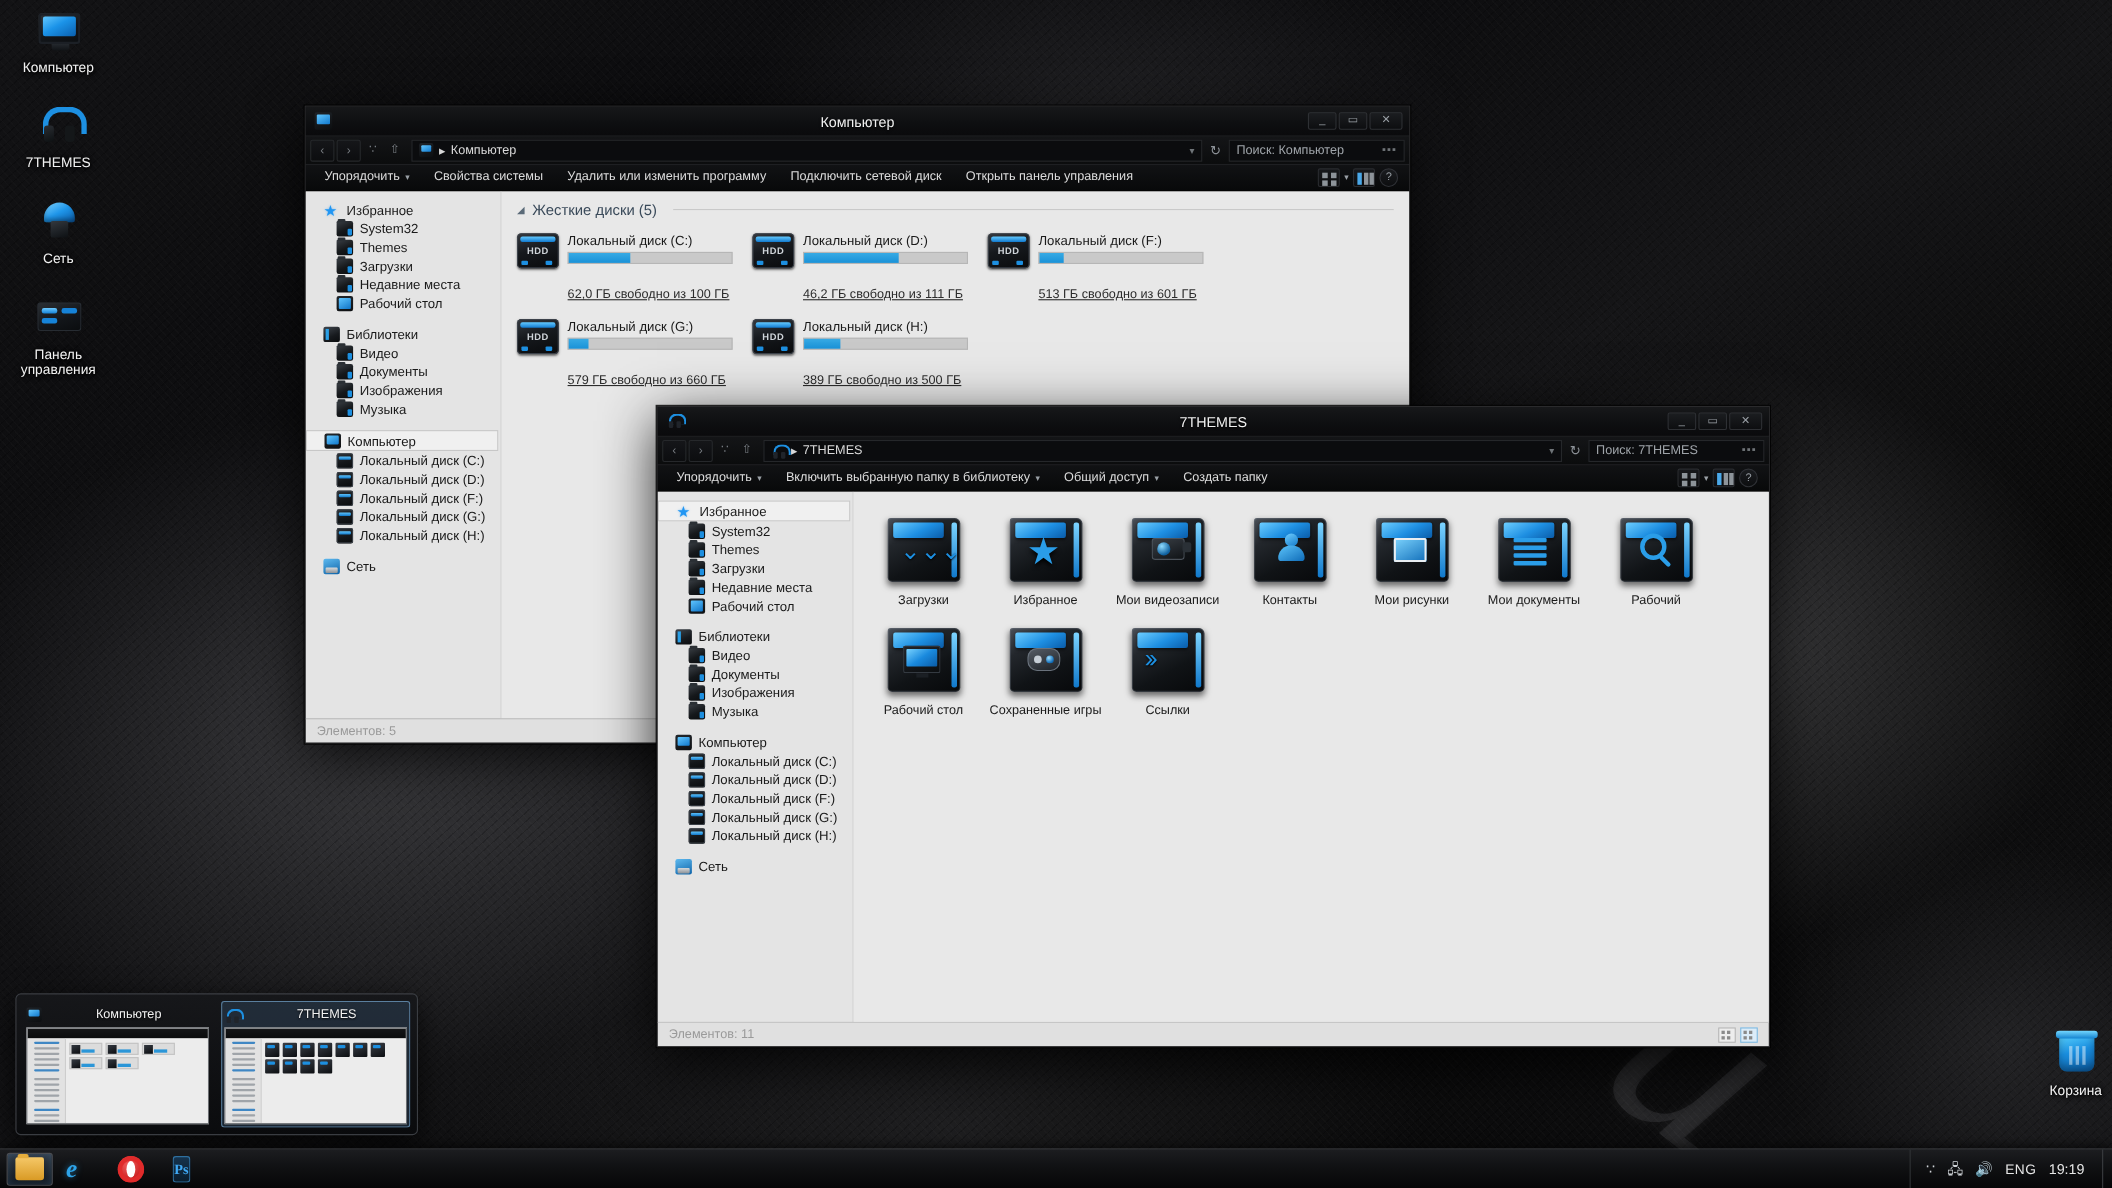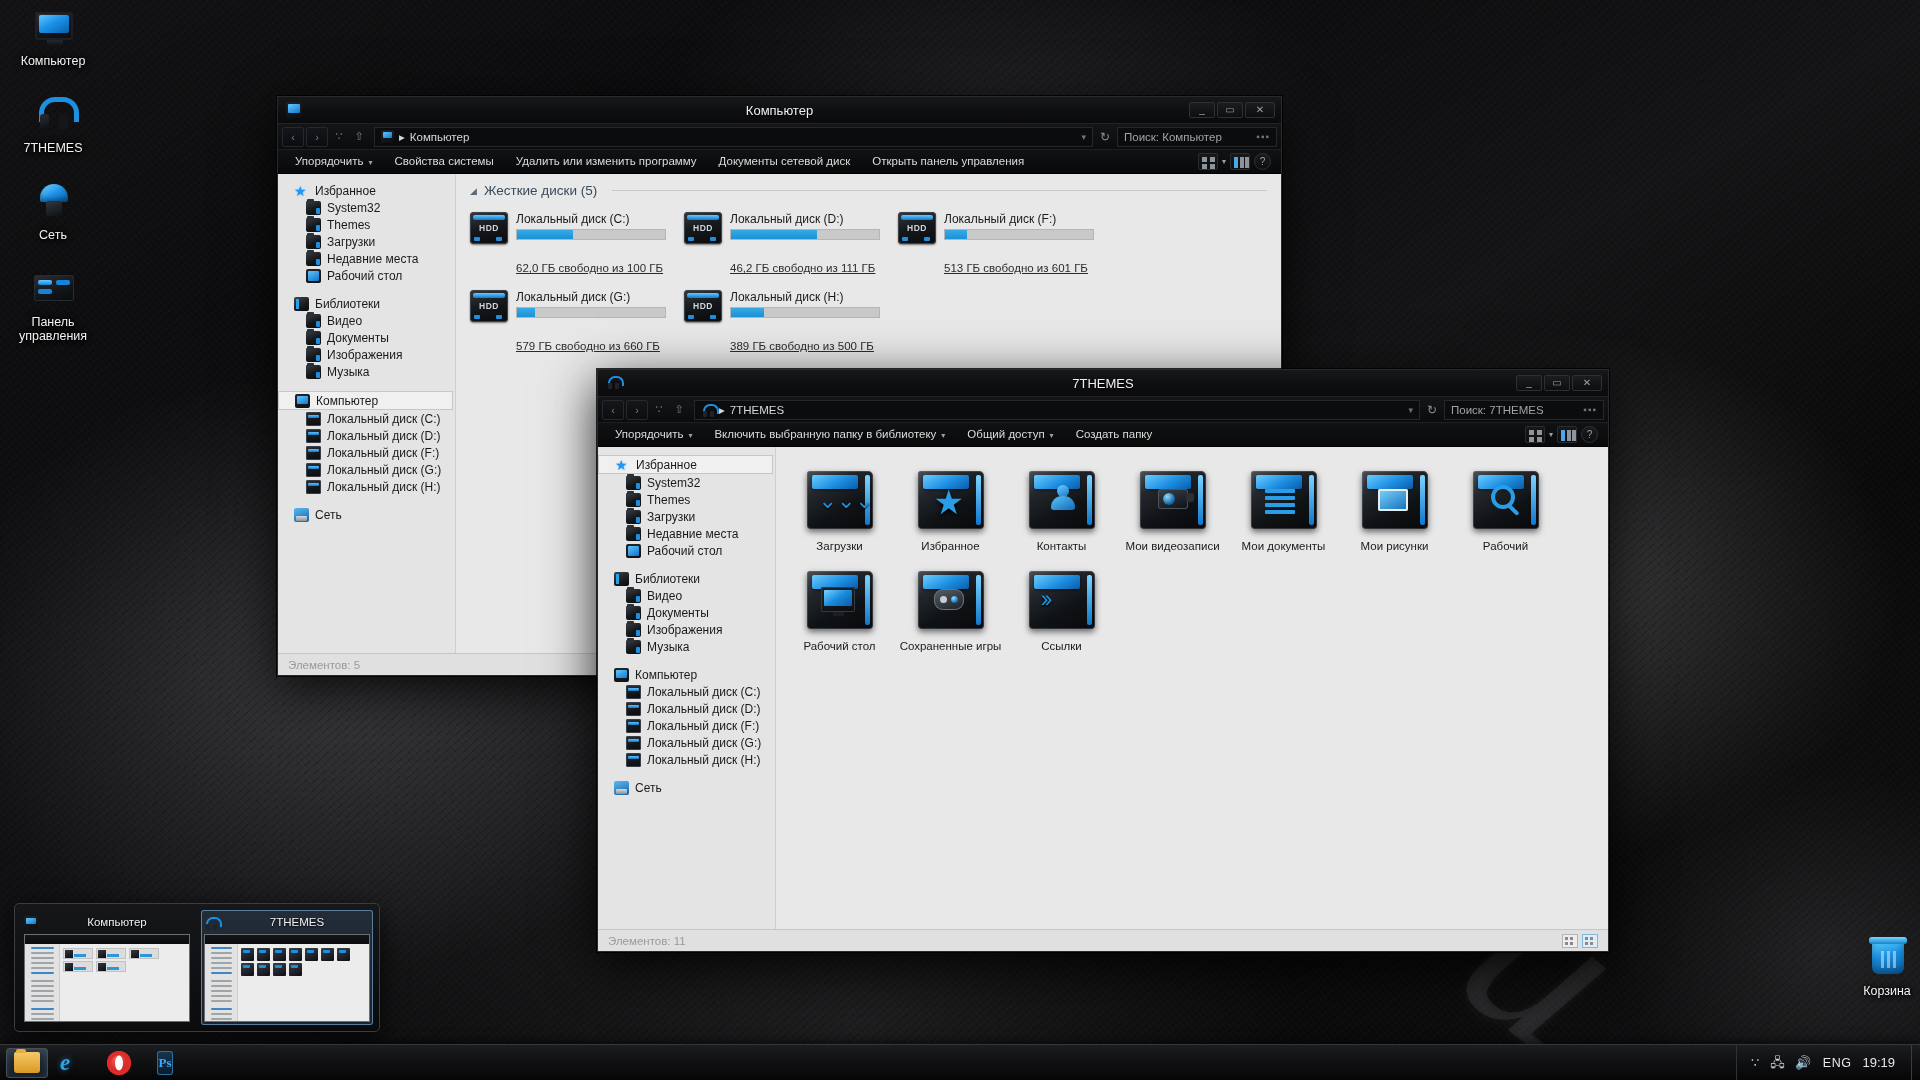--- a/index.html
+++ b/index.html
@@ -493,21 +493,21 @@
       <span class="dots">▪▪▪</span>
     </div>
   </div>
 
   <div class="toolbar">
     <div class="tb-item">
       <span>Упорядочить</span><span class="ch">▾</span>
     </div>
     <div class="tb-item">Свойства системы</div>
     <div class="tb-item">Удалить или изменить программу</div>
-    <div class="tb-item">Документы сетевой диск</div>
+    <div class="tb-item">Подключить сетевой диск</div>
     <div class="tb-item">Открыть панель управления</div>
     <div class="tb-right">
       <div class="view-ico"></div>
       <span class="ch" style="color:#9aa0a6;font-size:8px;">▾</span>
       <div class="view-ico pane"></div>
       <div class="help-ico">?</div>
     </div>
   </div>
 
   <div class="win-body">
@@ -812,51 +812,51 @@
               <span class="foverlay">
                 <span class="ov-star">★</span>
               </span>
             </div>
             <div class="folder-label">Избранное</div>
           </div>
           <div class="folder-tile">
             <div class="folder-ico">
               <span class="fbase"></span>
               <span class="foverlay">
-                <span class="ov-person"></span>
+                <span class="ov-cam"></span>
               </span>
             </div>
-            <div class="folder-label">Контакты</div>
+            <div class="folder-label">Мои видеозаписи</div>
           </div>
           <div class="folder-tile">
             <div class="folder-ico">
               <span class="fbase"></span>
               <span class="foverlay">
-                <span class="ov-cam"></span>
+                <span class="ov-person"></span>
               </span>
             </div>
-            <div class="folder-label">Мои видеозаписи</div>
+            <div class="folder-label">Контакты</div>
+          </div>
+          <div class="folder-tile">
+            <div class="folder-ico">
+              <span class="fbase"></span>
+              <span class="foverlay">
+                <span class="ov-pic"></span>
+              </span>
+            </div>
+            <div class="folder-label">Мои рисунки</div>
           </div>
           <div class="folder-tile">
             <div class="folder-ico">
               <span class="fbase"></span>
               <span class="foverlay">
                 <span class="ov-lines"></span>
               </span>
             </div>
             <div class="folder-label">Мои документы</div>
-          </div>
-          <div class="folder-tile">
-            <div class="folder-ico">
-              <span class="fbase"></span>
-              <span class="foverlay">
-                <span class="ov-pic"></span>
-              </span>
-            </div>
-            <div class="folder-label">Мои рисунки</div>
           </div>
           <div class="folder-tile">
             <div class="folder-ico">
               <span class="fbase"></span>
               <span class="foverlay">
                 <span class="ov-search"></span>
               </span>
             </div>
             <div class="folder-label">Рабочий</div>
           </div>

